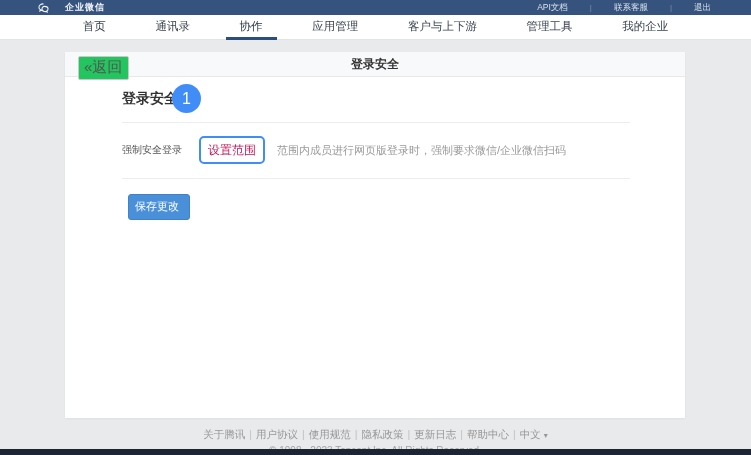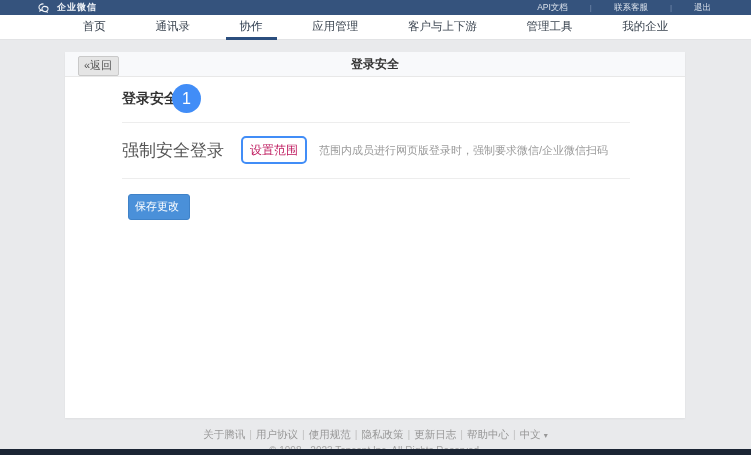--- a/index.html
+++ b/index.html
@@ -11,21 +11,21 @@
     color:#333;
   }
 
   
   .topbar {
     position:absolute; left:0; top:0; width:751px; height:15px;
     background:#35537d;
     display:flex; align-items:center; justify-content:space-between;
     padding:0 40px 0 38px;
   }
-  .logo { display:flex; align-items:center; gap:8px; }
+  .logo { display:flex; align-items:center; gap:16px; }
   .logo-text { color:#f2f5f9; font-size:9px; font-weight:bold; letter-spacing:1px; }
   .topbar-links { display:flex; align-items:center; gap:22px;justify-content:space-between; }
   .topbar-links .tlink { color:#d9e0ea; font-size:8.5px; cursor:pointer; }
   .topbar-links .tsep { color:#7c90b0; font-size:8px; }
 
   
   .nav {
     position:absolute; left:0; top:15px; width:751px; height:25px;
     background:#ffffff; border-bottom:1px solid #e2e3e5;
   }
@@ -43,33 +43,33 @@
   .panel {
     position:absolute; left:65px; top:52px; width:620px; height:366px;
     background:#ffffff; box-shadow:0 1px 2px rgba(0,0,0,0.05);
   }
   .panel-header {
     position:relative; height:25px; background:#f8f9fb;
     border-bottom:1px solid #e8e8e8;
   }
   .back-btn {
     position:absolute; left:13px; top:4px;
-    font-size:11px; color:#555; background:#e5e5e5;
+    font-size:15px; color:#555; background:#22c55e;
     border:1px solid #c9c9c9; border-radius:2px;
     padding:1px 6px 2px 5px; cursor:pointer;
   }
   .panel-title {
     text-align:center; line-height:25px;
     font-size:12px; font-weight:bold; color:#333;
   }
   .panel-body { padding:0 55px 0 57px; }
   .section-title { padding-top:13px; font-size:14px; font-weight:bold; color:#333; }
   .divider { border-top:1px solid #ededed; margin-top:14px; }
   .setting-row { margin-top:13px; display:flex; align-items:center; }
-  .row-label { font-size:17px; color:#555; }
+  .row-label { font-size:10px; color:#555; }
   .anno-box {
     margin-left:17px;
     border:2px solid #418df7; border-radius:5px;
     padding:2px 7px 3px 7px; cursor:pointer; background:#fff;
   }
   .range-link { font-size:12px; color:#be185d; }
   .row-desc { font-size:11px; color:#9a9a9a; margin-left:12px; }
   .save-btn {
     margin-top:15px; margin-left:6px;
     display:inline-block;

